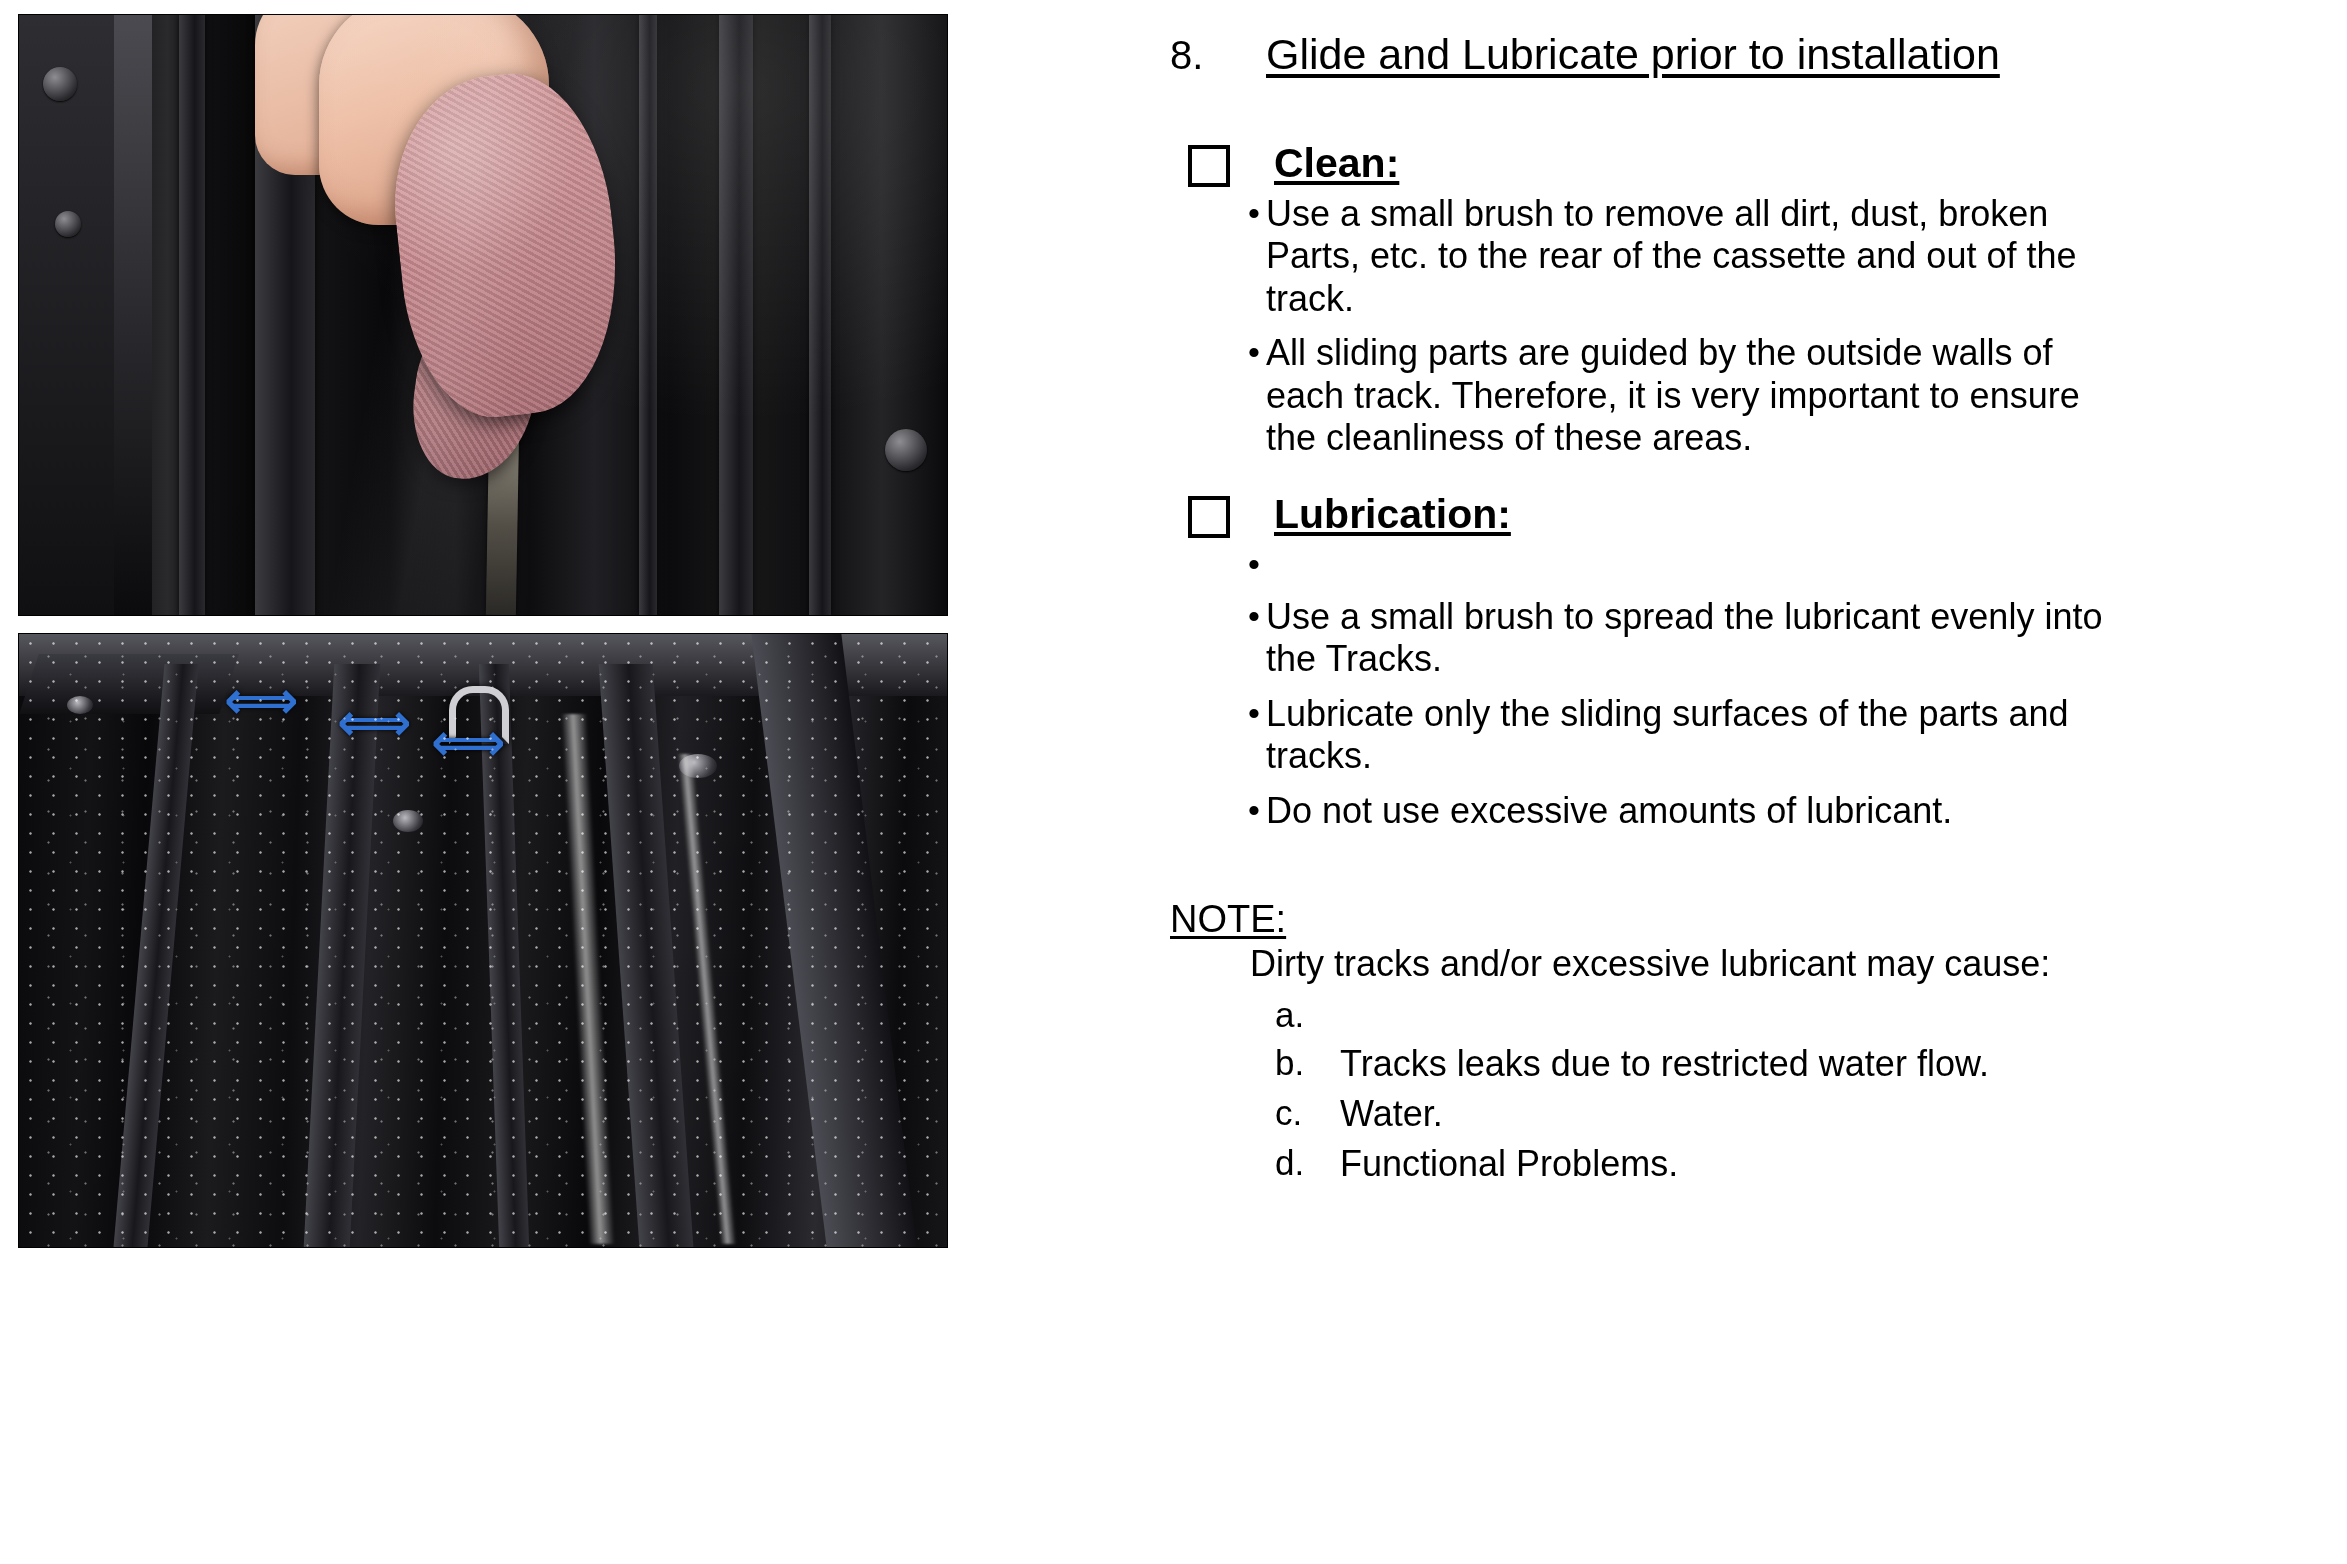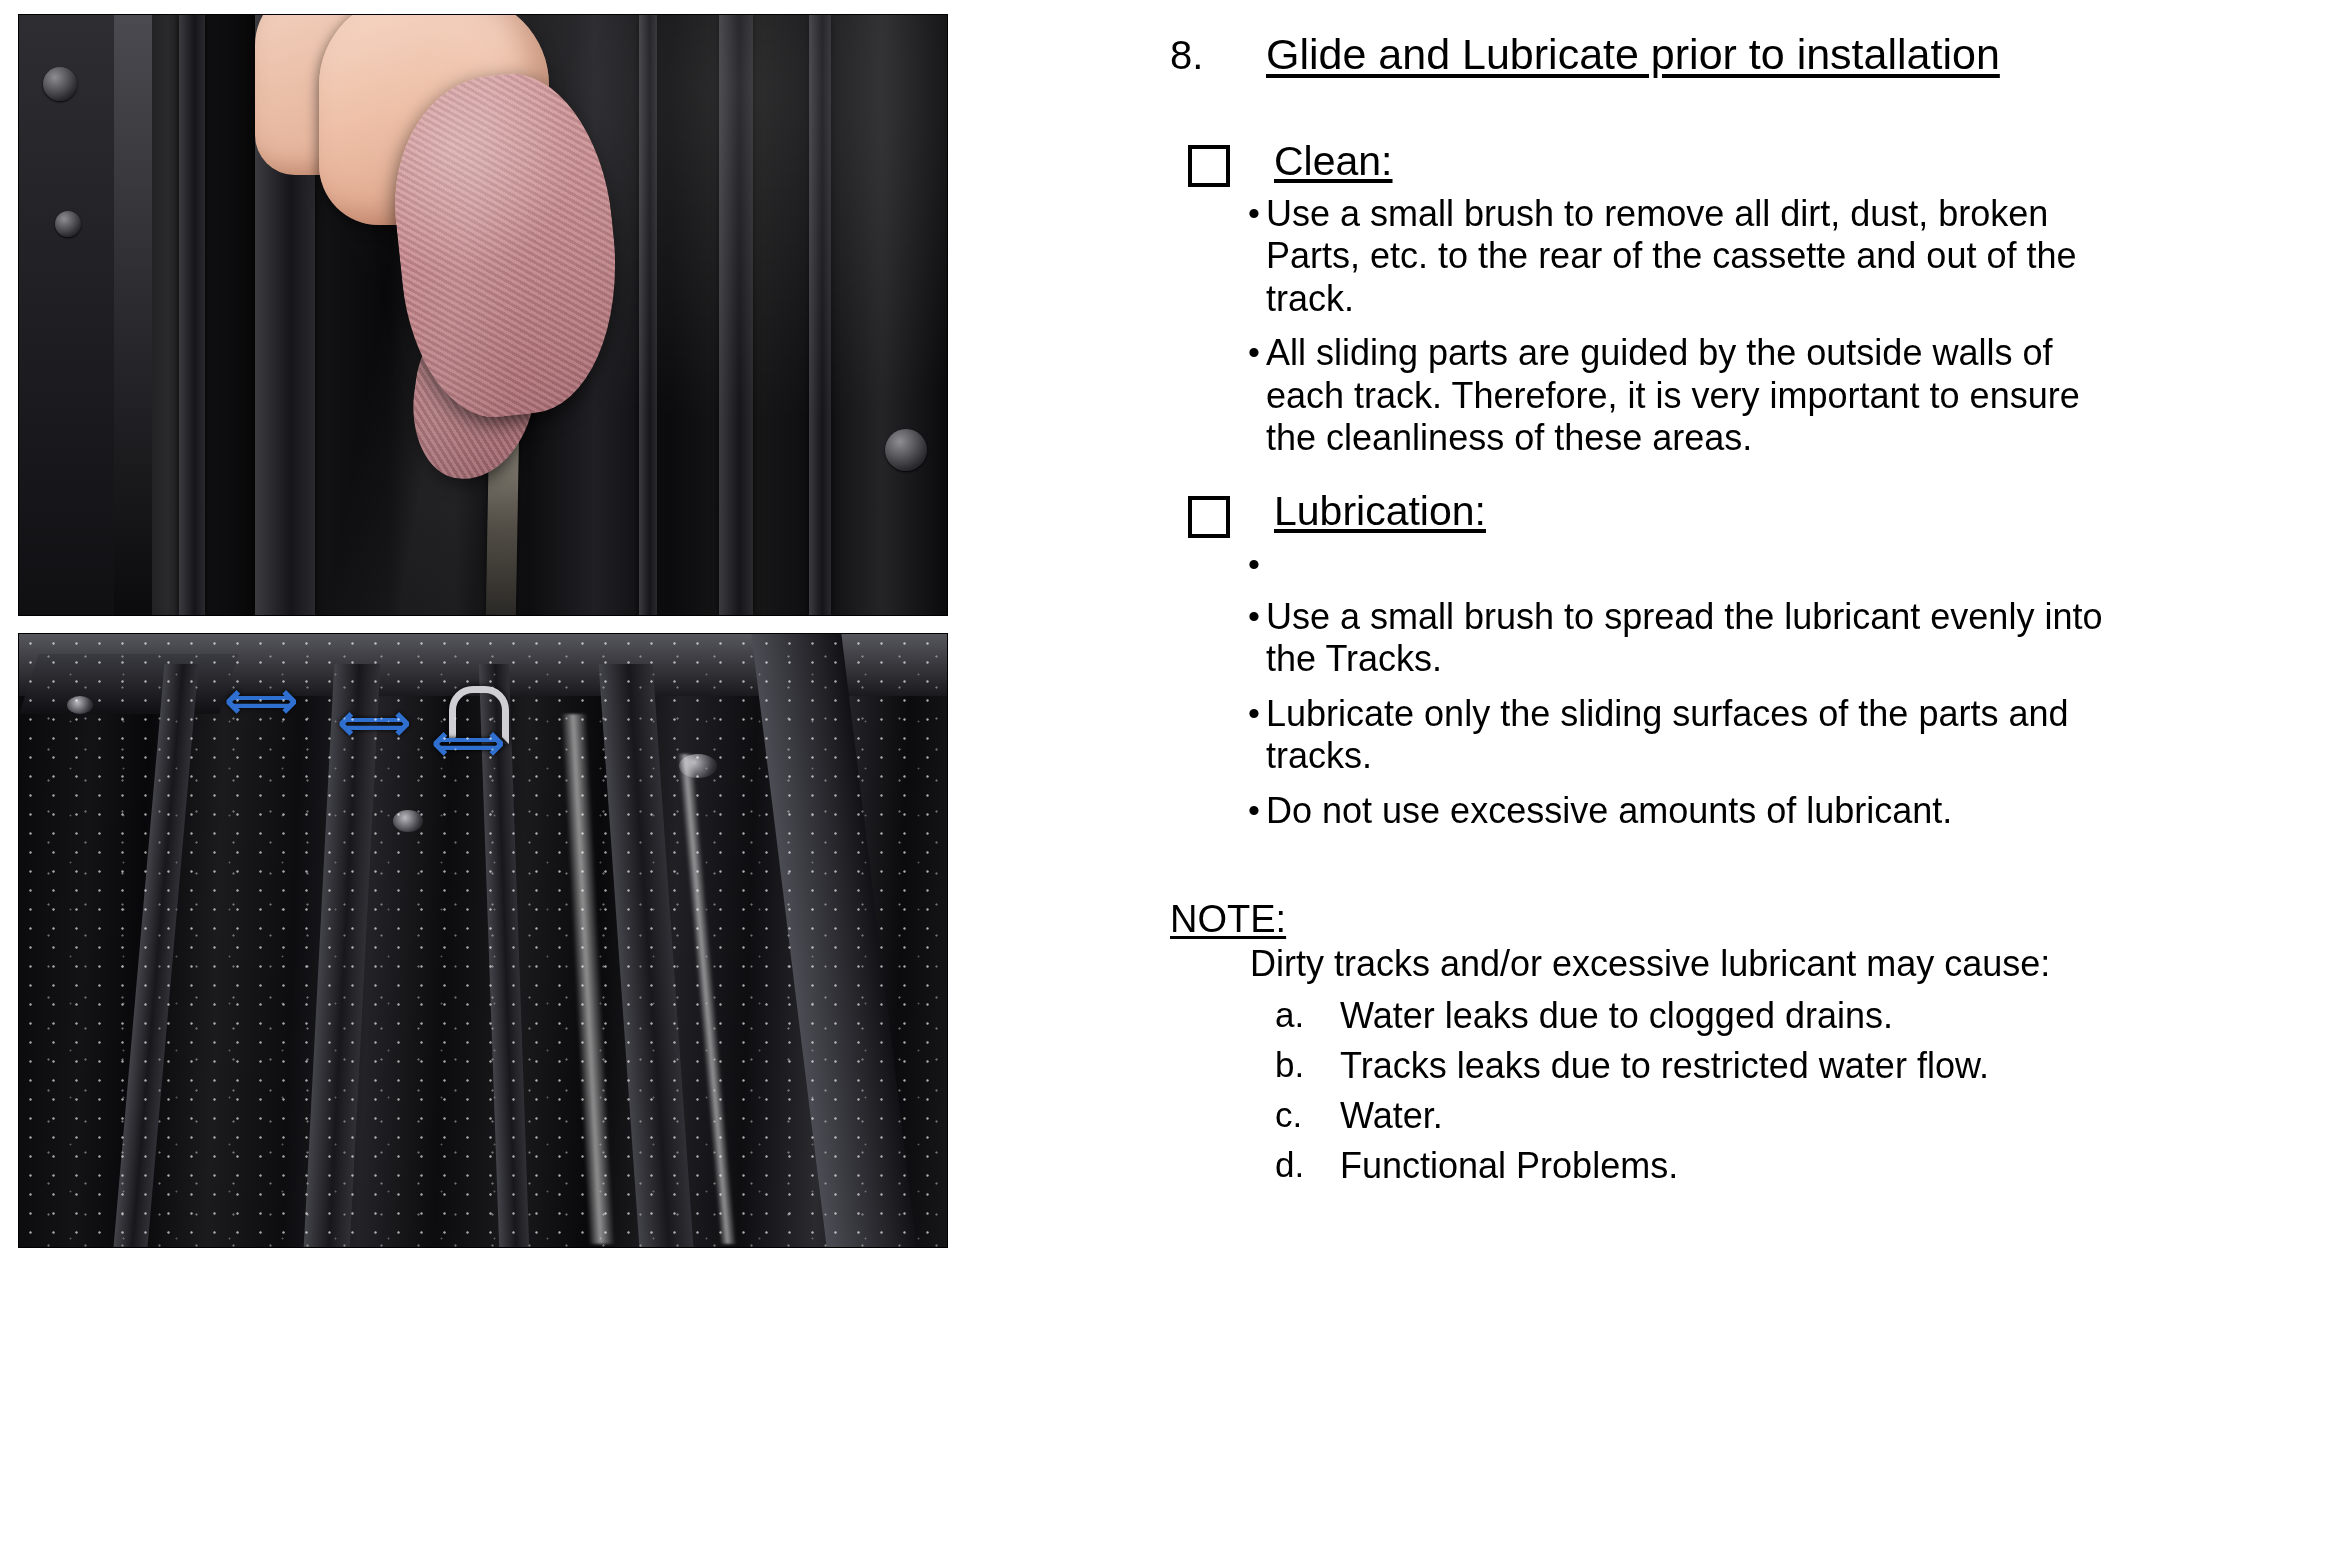--- a/index.html
+++ b/index.html
@@ -195,22 +195,23 @@
     width: 96px;
     flex: none;
   }
   .heading-title {
     font-size: 43px;
     text-decoration: underline;
     text-underline-offset: 5px;
   }
   .section {
     display: flex;
-    align-items: center;
+    align-items: flex-end;
     margin-bottom: 4px;
+    font-weight: bold;
   }
   .checkbox {
     width: 34px;
     height: 34px;
     border: 4px solid #000;
     flex: none;
     margin-left: 18px;
     margin-top: 10px;
   }
   .section-label {
@@ -376,21 +377,20 @@
         <span class="bul-text">Do not use excessive amounts of lubricant.</span>
       </li>
     </ul>
 
     <div>
       <div class="note-label">NOTE:</div>
       <div class="note-lead">Dirty tracks and/or excessive lubricant may cause:</div>
       <ol class="note-list">
         <li>
           <span class="ord">a.</span>
-          <span class="ord-text">Water leaks due to clogged drains.</span>
         </li>
         <li>
           <span class="ord">b.</span>
           <span class="ord-text">Tracks leaks due to restricted water flow.</span>
         </li>
         <li>
           <span class="ord">c.</span>
           <span class="ord-text">Water.</span>
         </li>
         <li>

